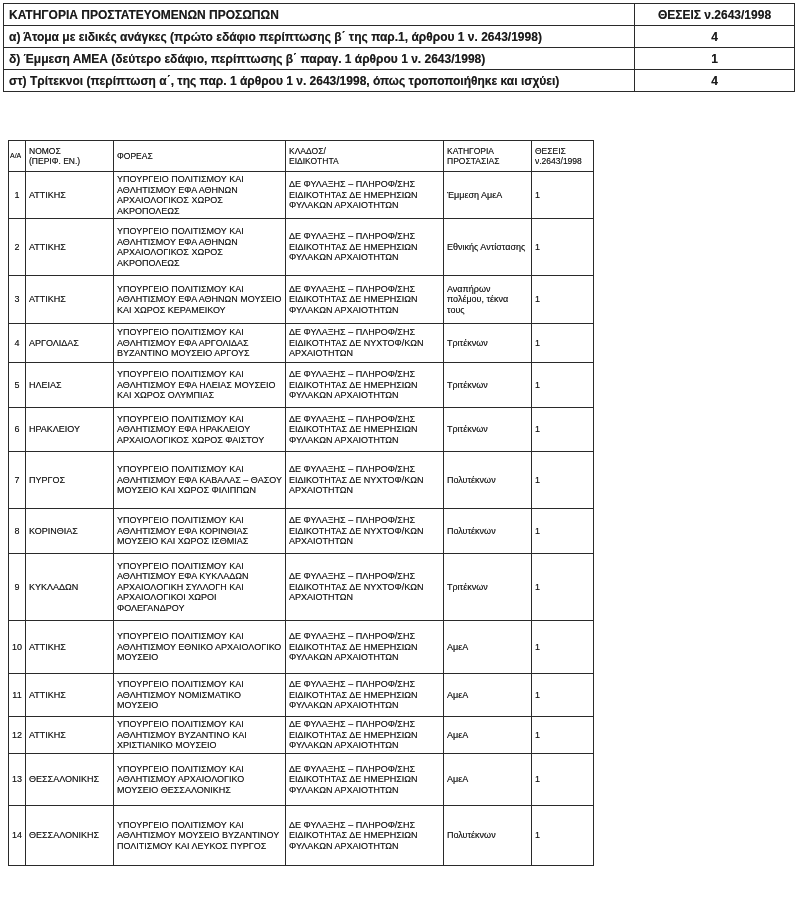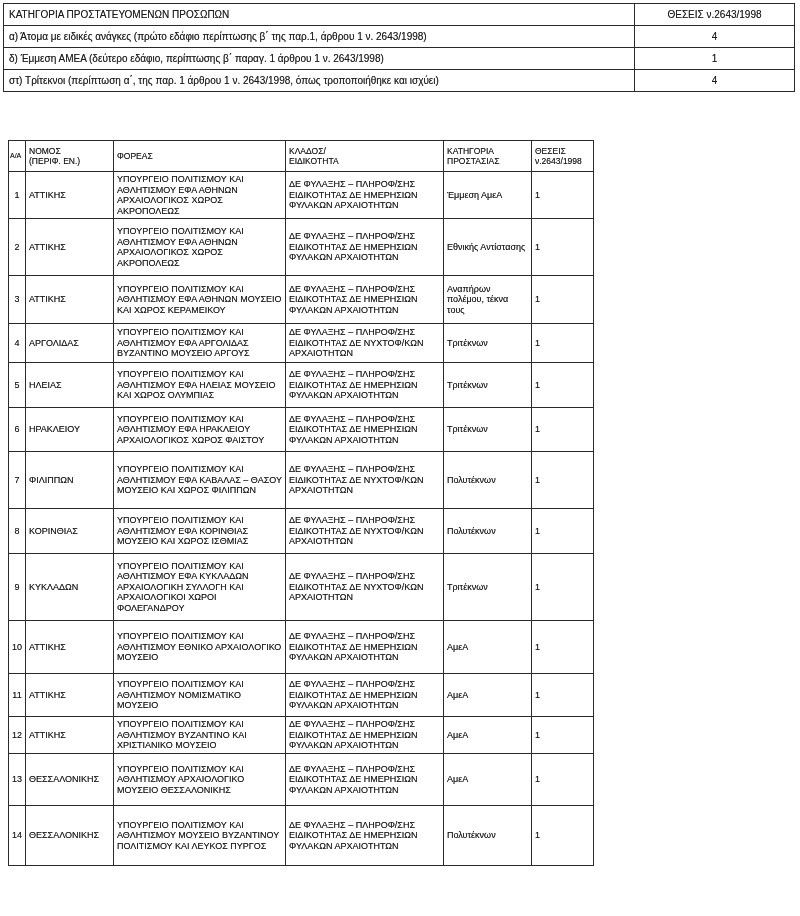--- a/index.html
+++ b/index.html
@@ -9,21 +9,21 @@
     color:#1b1b1b;
     -webkit-font-smoothing:antialiased;
   }
   table{border-collapse:collapse;table-layout:fixed;}
   
   #t1{
     position:absolute;left:3px;top:3px;width:791px;
   }
   #t1 th,#t1 td{
     border:1.5px solid #2a2a2a;
-    font-size:10px;line-height:16px;font-weight:normal;
+    font-size:12px;line-height:16px;font-weight:bold;
     padding:2px 6px 2px 5px;height:17px;
     text-shadow:0 0 .4px rgba(20,20,20,.55);
     white-space:nowrap;overflow:hidden;
   }
   #t1 .cat{text-align:left;}
   #t1 .num{text-align:center;width:160px;padding:2px 2px;}
   
   #t2{
     position:absolute;left:8px;top:140px;width:585px;
   }
@@ -136,21 +136,21 @@
       <tr style="height: 44px;">
         <td class="aa">6</td>
         <td class="cl">ΗΡΑΚΛΕΙΟΥ</td>
         <td class="cl">ΥΠΟΥΡΓΕΙΟ ΠΟΛΙΤΙΣΜΟΥ ΚΑΙ ΑΘΛΗΤΙΣΜΟΥ ΕΦΑ ΗΡΑΚΛΕΙΟΥ ΑΡΧΑΙΟΛΟΓΙΚΟΣ ΧΩΡΟΣ ΦΑΙΣΤΟΥ</td>
         <td class="cl">ΔΕ ΦΥΛΑΞΗΣ – ΠΛΗΡΟΦ/ΣΗΣ ΕΙΔΙΚΟΤΗΤΑΣ ΔΕ ΗΜΕΡΗΣΙΩΝ ΦΥΛΑΚΩΝ ΑΡΧΑΙΟΤΗΤΩΝ</td>
         <td class="cc">Τριτέκνων</td>
         <td class="cc">1</td>
       </tr>
       <tr style="height: 57px;">
         <td class="aa">7</td>
-        <td class="cl">ΦΙΛΙΠΠΩΝ</td>
+        <td class="cl">ΠΥΡΓΟΣ</td>
         <td class="cl">ΥΠΟΥΡΓΕΙΟ ΠΟΛΙΤΙΣΜΟΥ ΚΑΙ ΑΘΛΗΤΙΣΜΟΥ ΕΦΑ ΚΑΒΑΛΑΣ – ΘΑΣΟΥ ΜΟΥΣΕΙΟ ΚΑΙ ΧΩΡΟΣ ΦΙΛΙΠΠΩΝ</td>
         <td class="cl">ΔΕ ΦΥΛΑΞΗΣ – ΠΛΗΡΟΦ/ΣΗΣ ΕΙΔΙΚΟΤΗΤΑΣ ΔΕ ΝΥΧΤΟΦ/ΚΩΝ ΑΡΧΑΙΟΤΗΤΩΝ</td>
         <td class="cc">Πολυτέκνων</td>
         <td class="cc">1</td>
       </tr>
       <tr style="height: 45px;">
         <td class="aa">8</td>
         <td class="cl">ΚΟΡΙΝΘΙΑΣ</td>
         <td class="cl">ΥΠΟΥΡΓΕΙΟ ΠΟΛΙΤΙΣΜΟΥ ΚΑΙ ΑΘΛΗΤΙΣΜΟΥ ΕΦΑ ΚΟΡΙΝΘΙΑΣ ΜΟΥΣΕΙΟ ΚΑΙ ΧΩΡΟΣ ΙΣΘΜΙΑΣ</td>
         <td class="cl">ΔΕ ΦΥΛΑΞΗΣ – ΠΛΗΡΟΦ/ΣΗΣ ΕΙΔΙΚΟΤΗΤΑΣ ΔΕ ΝΥΧΤΟΦ/ΚΩΝ ΑΡΧΑΙΟΤΗΤΩΝ</td>

